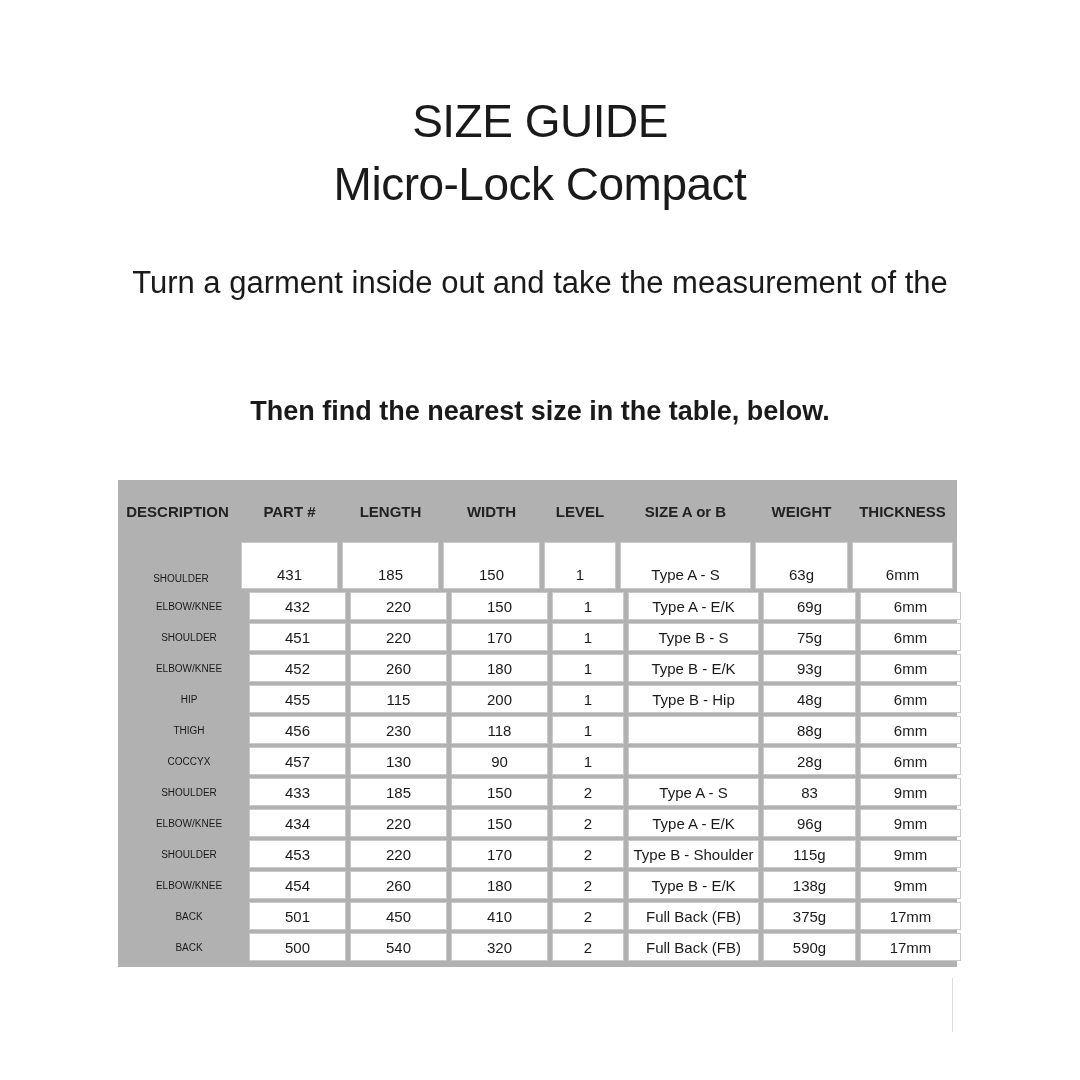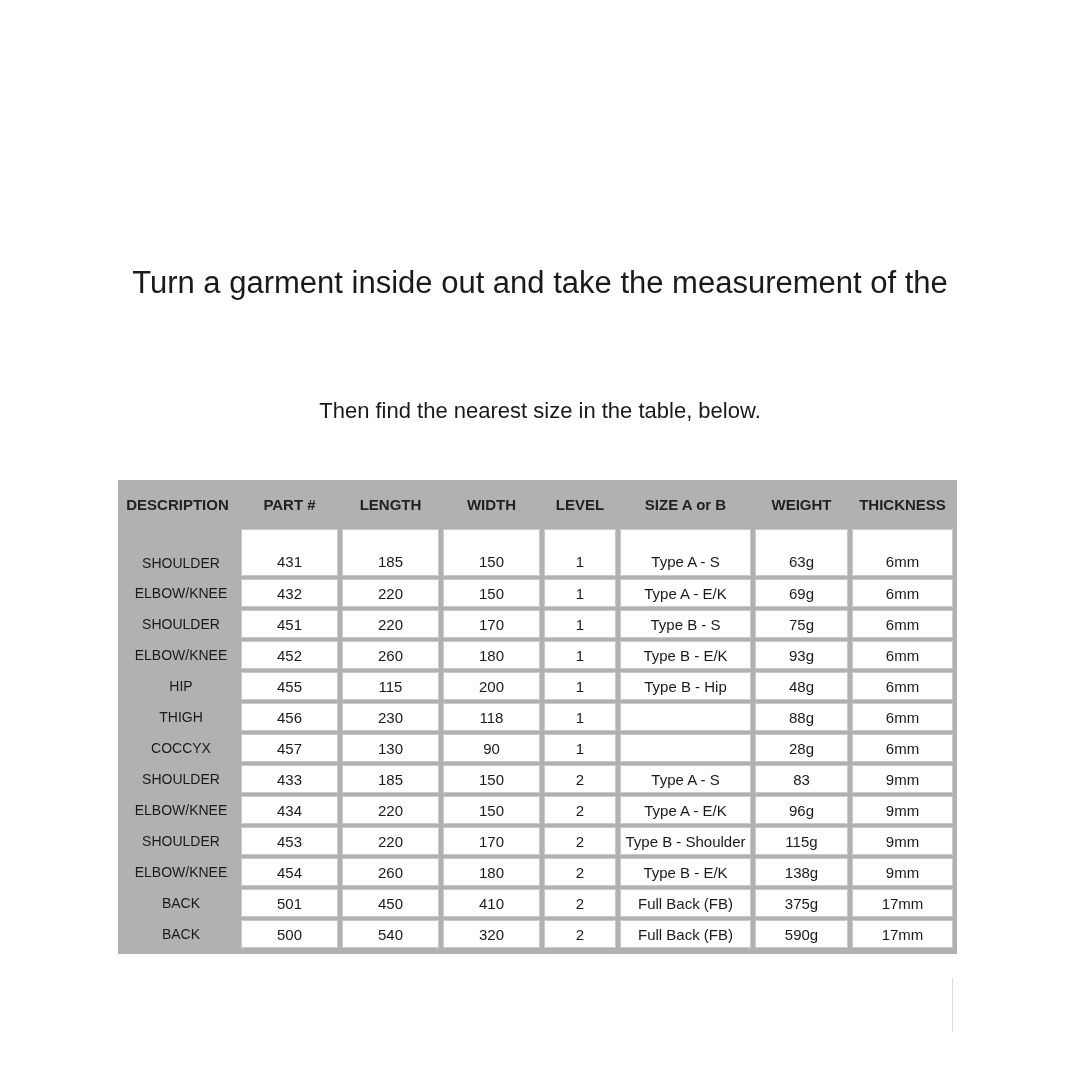--- a/index.html
+++ b/index.html
@@ -26,72 +26,76 @@
     letter-spacing:-0.5px;
   }
   .intro{
     position:absolute;top:262px;left:0;right:0;
     text-align:center;
     font-size:31px;line-height:42px;font-weight:400;
   }
   .intro2{
     position:absolute;top:390px;left:0;right:0;
     text-align:center;
-    font-size:22px;line-height:42px;font-weight:400;
+    font-size:27px;line-height:42px;font-weight:700;
   }
   .size-table{
     position:absolute;top:480px;left:118px;
     width:839px;
     background:var(--table-bg);
     padding:0 2px 6px 0;
   }
   .thead,.trow{
     display:grid;
     grid-template-columns:119px 97px 97px 97px 72px 131px 93px 101px;
     column-gap:4px;
   }
-  .thead{height:49px;align-items:center;}
+  .thead{height:62px;align-items:center;}
   .hcell{
     text-align:center;
     font-size:15px;font-weight:700;
     color:#222;
   }
-  .trow + .trow{margin-top:3px;}
+  .trow + .trow{margin-top:3px;margin-left:8px;}
   .tcell{
     height:28px;
     display:flex;align-items:center;justify-content:center;
     font-size:15px;
   }
   .tcell.box{
     background:var(--cell-bg);
     border:1px solid var(--cell-border);
   }
   .tcell.desc{
     background:transparent;
     border:none;
-    font-size:14px;
+    font-size:10px;
     padding-left:7px;
   }
   .trow.first .tcell{
     height:47px;
     align-items:flex-end;
     padding-bottom:5px;
   }
   .page-edge-line{
     position:absolute;
     left:952px;top:978px;
     width:1px;height:54px;
     background:#dcdcdc;
   }
 </style>
 </head>
 <body>
 
 <div class="page">
 
+  <h1 class="title">
+    <span>SIZE GUIDE</span><br>
+    <span>Micro-Lock Compact</span>
+  </h1>
 
   <p class="intro">
     <span>Turn a garment inside out and take the measurement of the</span><br>
   </p>
 
   <p class="intro2">
     <span>Then find the nearest size in the table, below.</span>
   </p>
 
   <div class="size-table">

